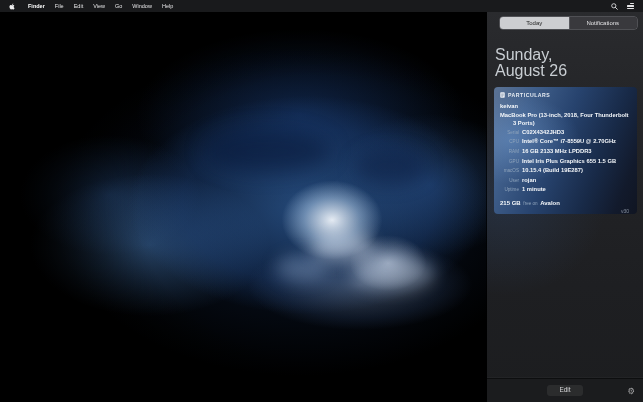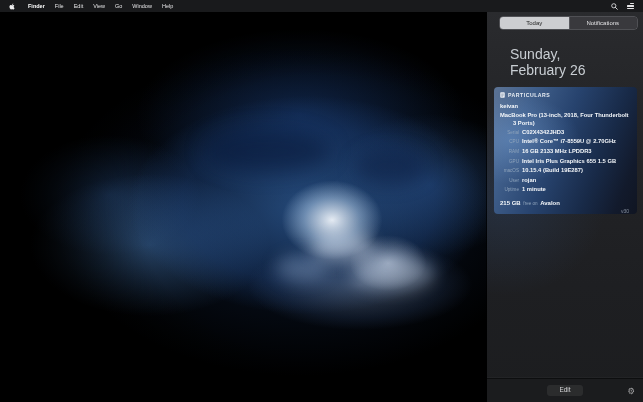--- a/index.html
+++ b/index.html
@@ -47,21 +47,21 @@
       radial-gradient(140px 130px at 18px 190px, rgba(58,98,158,0.22), rgba(0,0,0,0) 72%),
       linear-gradient(180deg, #2a2b2e 0%, #242528 25%, #1e1f22 70%, #1c1d1f 100%);
     box-shadow:-1px 0 0 rgba(0,0,0,0.65); }
 
   .segmented { margin:5px 6px 0 13px; height:12px; display:flex; border-radius:3px; overflow:hidden;
     box-shadow:0 0 0 0.5px #77777c; font-size:6px; }
   .seg { flex:1; display:flex; align-items:center; justify-content:center; line-height:12px; }
   .seg.selected { background:#cdced1; color:#222; }
   .seg.unselected { background:#39393d; color:#e3e3e5; box-shadow:inset 0.5px 0 0 #77777c; }
 
-  .date { margin:18px 0 0 23px; font-size:14px; line-height:15.5px; color:#c9ced3; font-weight:400; }
+  .date { margin:18px 0 0 8px; font-size:16px; line-height:15.5px; color:#c9ced3; font-weight:400; }
 
   
   .widget { margin:9px 6px 0 7px; height:127px; border-radius:4px; padding:4px 6px; overflow:hidden;
     background:
       radial-gradient(90px 60px at 18px 52px, rgba(110,152,205,0.50), rgba(0,0,0,0) 75%),
       linear-gradient(112deg, #5c7394 0%, #41608c 20%, #27436e 45%, #182a48 70%, #121a2c 88%, #101522 100%); }
   .wg-head { display:flex; align-items:center; gap:3px; margin:1px 0 4px 0; }
   .wg-ic svg { width:5px; height:6px; display:block; }
   .wg-title { font-size:5.2px; font-weight:700; letter-spacing:0.5px; color:#e9eef4; }
   .wg-line { font-size:5.8px; line-height:8.6px; font-weight:700; color:#f4f7fa; }
@@ -127,21 +127,21 @@
 
   <div class="nc-panel">
 
     <div class="segmented">
       <div class="seg selected">Today</div>
       <div class="seg unselected">Notifications</div>
     </div>
 
     <div class="date">
       <div>Sunday,</div>
-      <div>February 26</div>
+      <div>August 26</div>
     </div>
 
     <div class="widget">
       <div class="wg-head">
         <span class="wg-ic">
           <svg viewBox="0 0 10 12">
               <rect x="0.5" y="0.5" width="9" height="11" rx="1.5" fill="#e8ecf2"></rect>
               <line x1="2.5" y1="4" x2="7.5" y2="4" stroke="#5a708c" stroke-width="0.9"></line>
               <line x1="2.5" y1="6.2" x2="7.5" y2="6.2" stroke="#5a708c" stroke-width="0.9"></line>
               <line x1="2.5" y1="8.4" x2="6" y2="8.4" stroke="#5a708c" stroke-width="0.9"></line>

